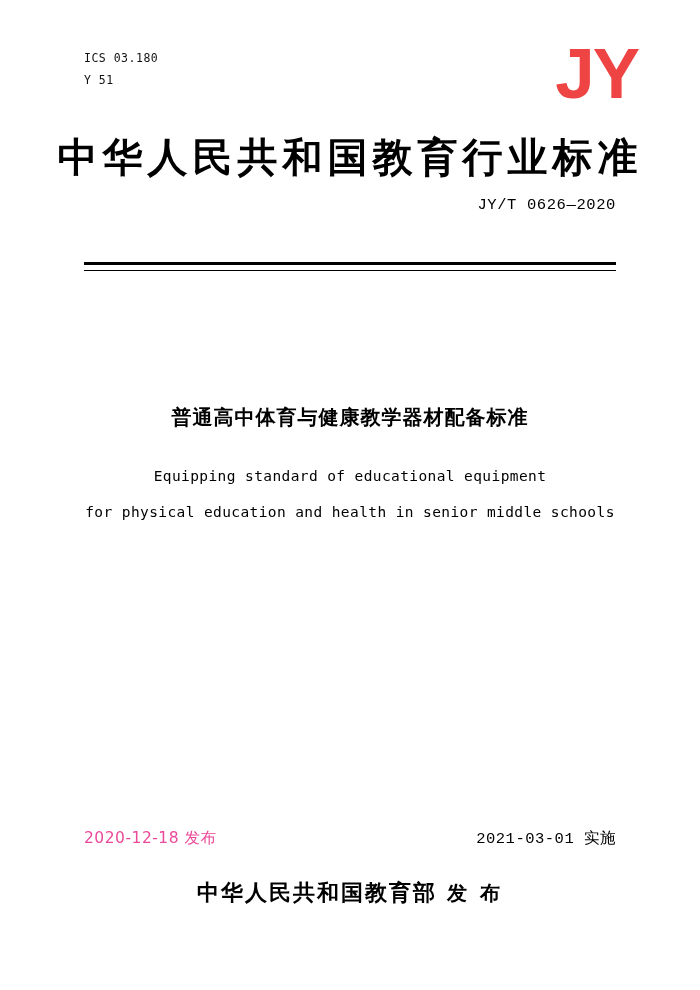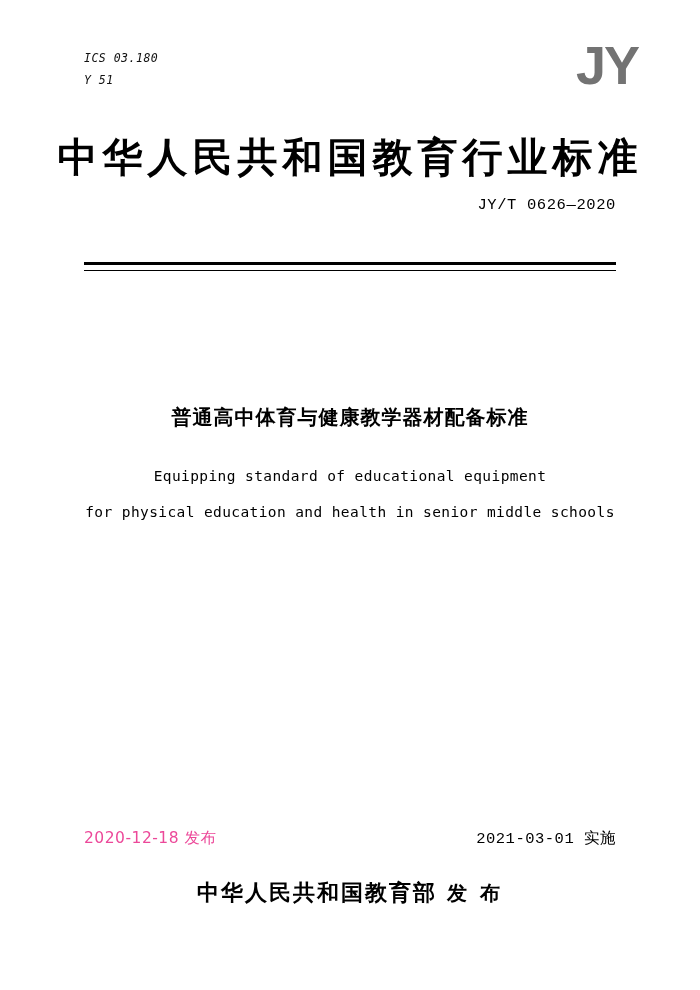--- a/index.html
+++ b/index.html
@@ -26,33 +26,33 @@
   .meta {
     position: absolute;
     left: 84px;
     top: 48px;
     font-family: "DejaVu Sans Mono", monospace;
     font-size: 11.5px;
     letter-spacing: 0.5px;
     line-height: 1.9;
     color: #111;
   }
-  .meta div { white-space: pre; font-style: italic; }
+  .meta div { white-space: pre; }
 
   
   .jy-logo {
     position: absolute;
     right: 62px;
     top: 38px;
     font-family: "Liberation Sans", sans-serif;
     font-weight: bold;
-    font-size: 54px;
+    font-size: 71px;
     letter-spacing: -2px;
     line-height: 1;
-    color: #737373;
+    color: #ef4444;
   }
 
   
   .std-title {
     position: absolute;
     left: 0;
     right: 0;
     top: 130px;
     text-align: center;
     font-family: "DejaVu Sans", sans-serif;

